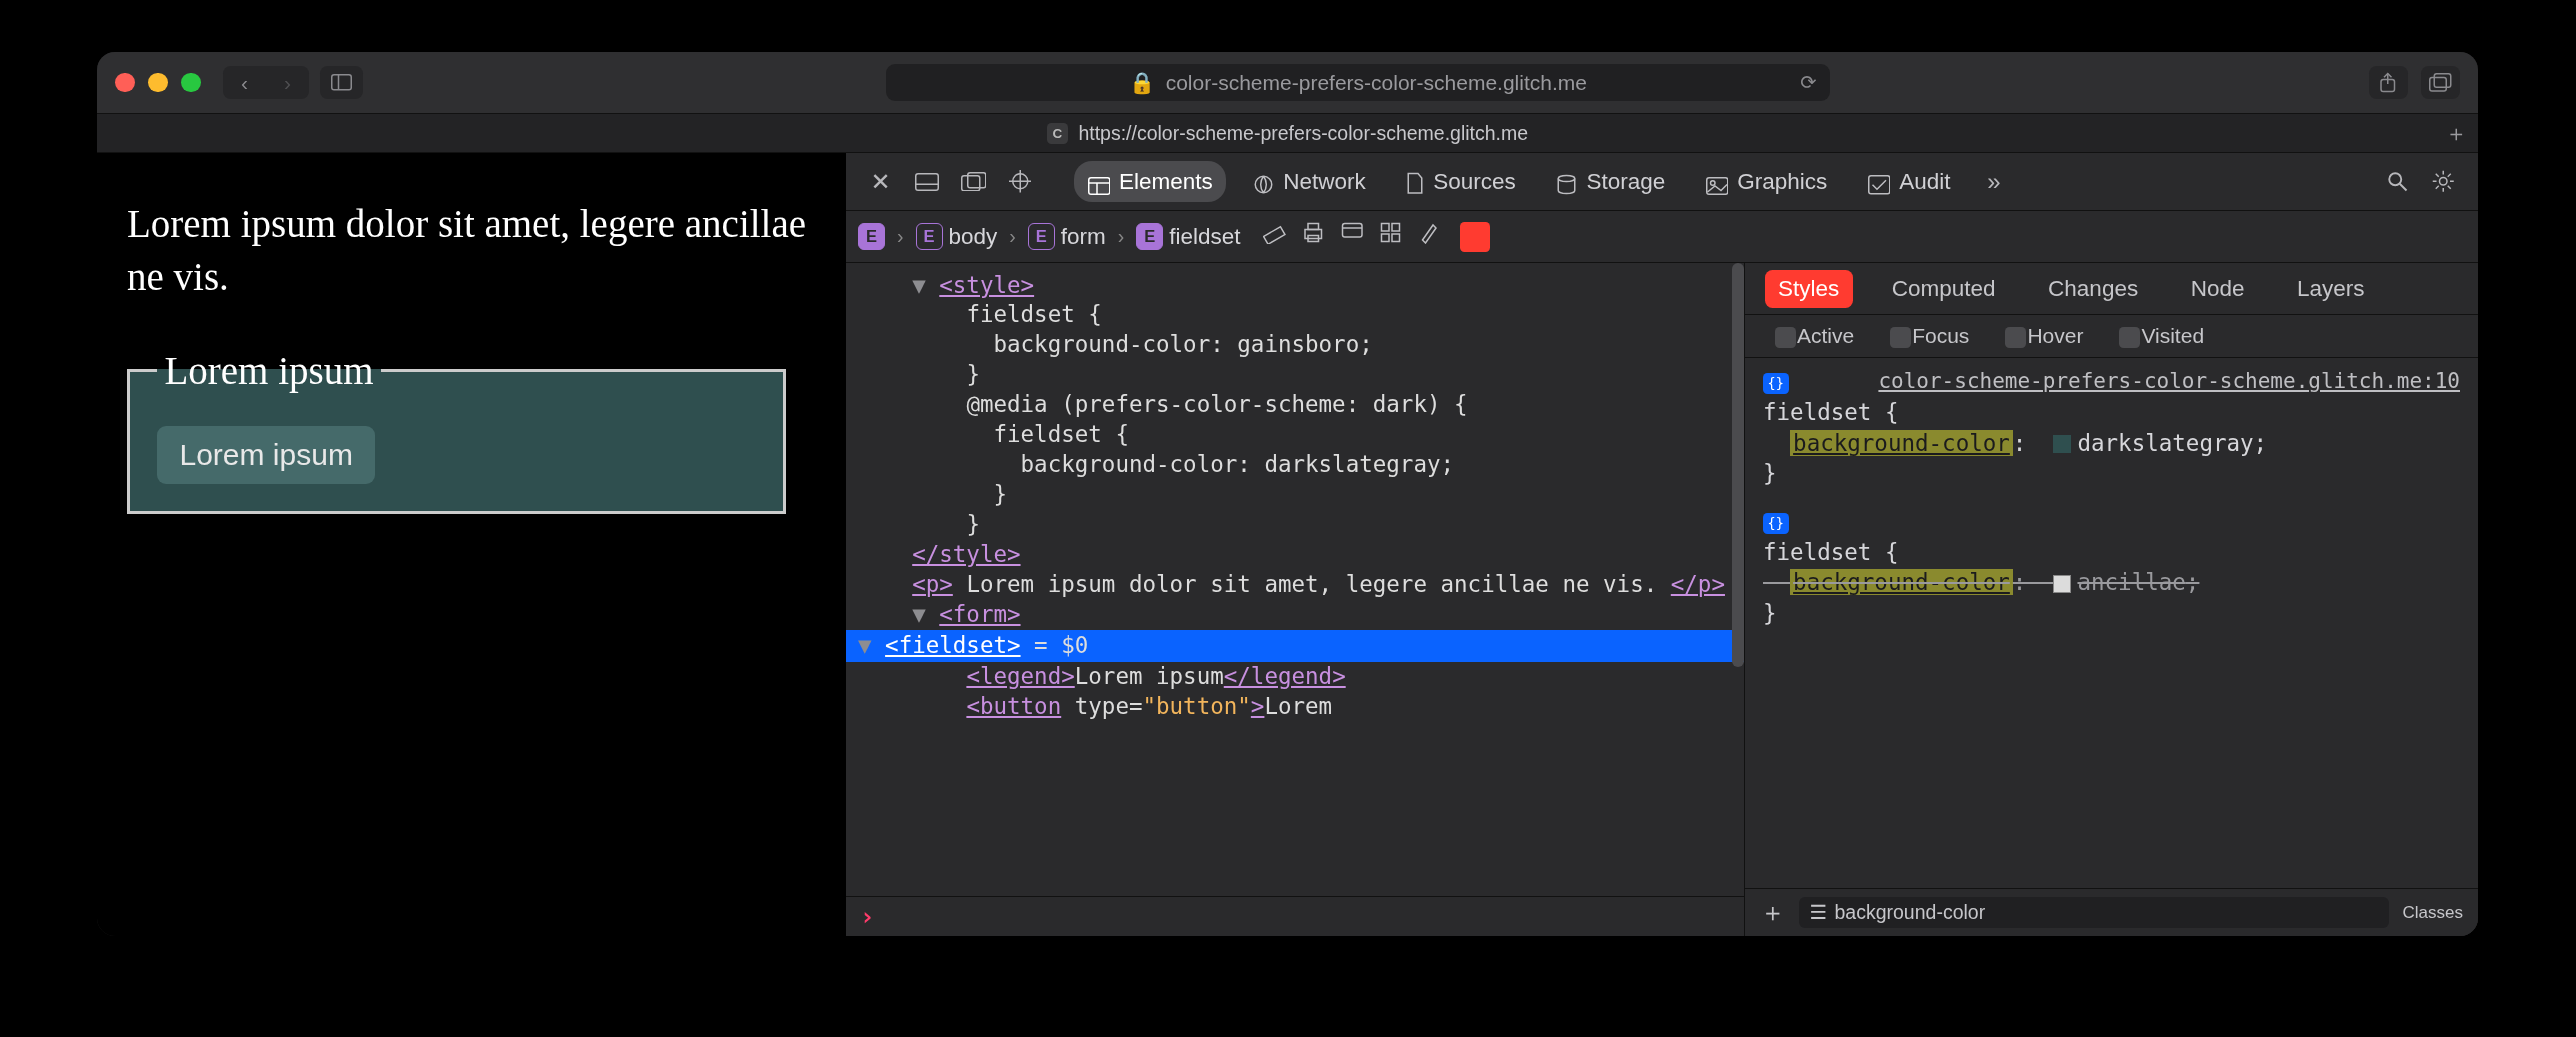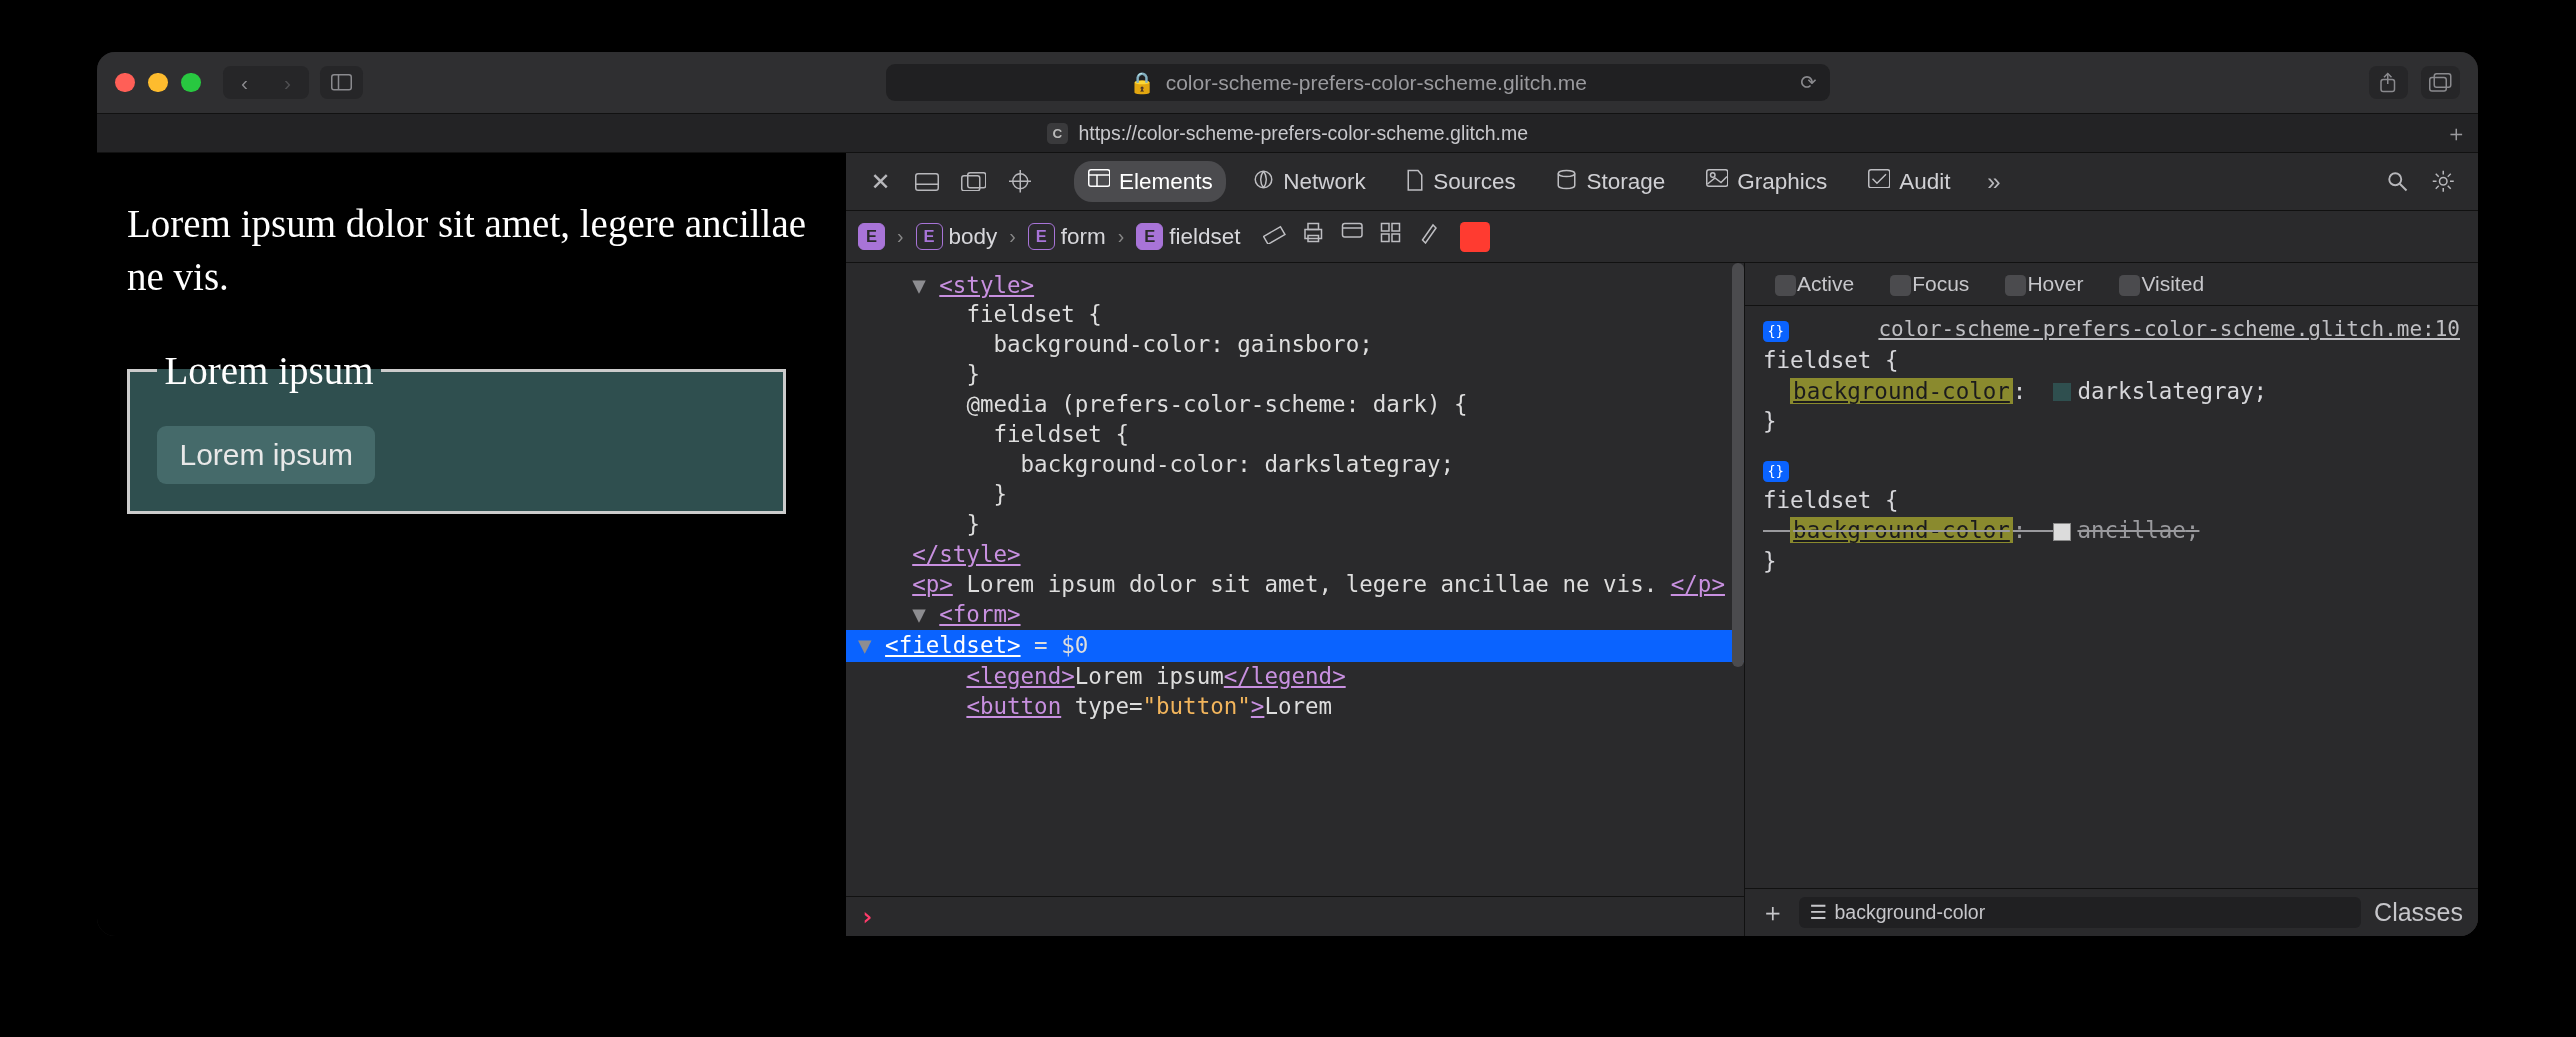--- a/index.html
+++ b/index.html
@@ -28,21 +28,21 @@
   .bodyrow{flex:1;display:flex;min-height:0;}
   .page{width:749px;background:#000;color:#fff;padding:45px 30px 30px 30px;flex-shrink:0;}
   .page p{font-family:Georgia,serif;font-size:39px;line-height:1.35;}
   .page fieldset{margin-top:45px;border:3px solid #ccc;background:#2f4f4f;padding:19.5px 27px 27px 27px;width:659px;}
   .page legend{font-family:Georgia,serif;font-size:39px;color:#fff;padding:0 7.5px;}
   .page button{background:#456a6a;border:none;border-radius:9px;color:#e8e8e8;font-size:30px;padding:12px 22.5px;margin-top:13.5px;}
   
   .devtools{flex:1;display:flex;flex-direction:column;background:#2a2a2c;min-width:0;}
   .dt-toolbar{height:58px;display:flex;align-items:center;padding:0 18px;gap:13.5px;border-bottom:0.7px solid #111;}
   .dt-ico{color:#b7b7bb;font-size:24px;display:flex;align-items:center;justify-content:center;width:33px;height:33px;}
-  .dt-tab{display:flex;align-items:flex-start;gap:9px;color:#d0d0d4;font-size:22.5px;padding:7.5px 13.5px;border-radius:18px;}
+  .dt-tab{display:flex;align-items:flex-end;gap:9px;color:#d0d0d4;font-size:22.5px;padding:7.5px 13.5px;border-radius:18px;}
   .dt-tab.active{background:#4b4b4e;color:#fff;}
   .dt-tab .ticon{font-size:22.5px;color:#bdbdc1;}
   .dt-spacer{flex:1;}
   
   .dt-row2{height:52px;display:flex;align-items:center;padding:0 12px;gap:9px;border-bottom:0.7px solid #111;}
   .crumb{display:flex;align-items:center;gap:6px;color:#d7d7db;font-size:22.5px;}
   .crumb .badge{width:27px;height:27px;border:1.5px solid #a874d8;border-radius:6px;display:flex;align-items:center;justify-content:center;color:#a874d8;font-weight:700;font-size:16.5px;}
   .crumb.sel .badge{background:#a874d8;color:#2a2a2c;}
   .chev{color:#888;font-size:19.5px;margin:0 3px;}
   .rowicons{display:flex;gap:16.5px;margin-left:13.5px;}
@@ -78,21 +78,21 @@
   .val{color:#d7d7db;}
   .strike{text-decoration:line-through;color:#9a9a9e;}
   .strike .propname{background:#8a8a2e;color:#1b1b1d;}
   .sw{display:inline-block;width:18px;height:18px;vertical-align:middle;border:0.7px solid #888;margin-right:6px;}
   .sw.dark{background:#2f4f4f;border:none;}
   .sw.light{background:#dcdcdc;}
   .rule-block{margin-bottom:18px;clear:both;}
   .stfoot{height:48px;border-top:0.7px solid #111;display:flex;align-items:center;padding:0 15px;gap:13.5px;}
   .stfoot .plus{font-size:25.5px;color:#c6c6ca;}
   .filter{flex:1;height:31px;background:#202022;border-radius:6px;display:flex;align-items:center;padding:0 10.5px;color:#c6c6ca;font-size:19.5px;gap:7.5px;}
-  .classesbtn{color:#c6c6ca;font-size:25px;}
+  .classesbtn{color:#c6c6ca;font-size:17px;}
   .vscroll{position:absolute;right:0;top:0;width:12px;height:60%;background:#4b4b4e;border-radius:6px;}
   svg{display:block}
 </style>
 </head>
 <body>
 
 <div class="canvas">
 <div class="window">
 
   <div class="titlebar">
@@ -331,20 +331,27 @@
                 <div class="selline">      <span class="tri">▼ </span><span class="tag">&lt;fieldset&gt;</span><span class="txt"> = $0</span></div>
                 <div class="ln">        <span class="tag">&lt;legend&gt;</span><span class="txt">Lorem ipsum</span><span class="tag">&lt;/legend&gt;</span></div>
                 <div class="ln">        <span class="tag">&lt;button</span> <span class="txt">type=</span><span class="attr">"button"</span><span class="tag">&gt;</span><span class="txt">Lorem</span></div>
               </div>
           <div class="console">
                 <span class="prompt">›</span>
               </div>
         </div>
 
         <div class="stylescol">
+          <div class="st-tabs">
+            <span class="t active">Styles</span>
+            <span class="t">Computed</span>
+            <span class="t">Changes</span>
+            <span class="t">Node</span>
+            <span class="t">Layers</span>
+          </div>
           <div class="pseudo">
             <span class="chk">
                   <span class="box"></span>
                   <span>Active</span>
                 </span>
             <span class="chk">
                   <span class="box"></span>
                   <span>Focus</span>
                 </span>
             <span class="chk">

